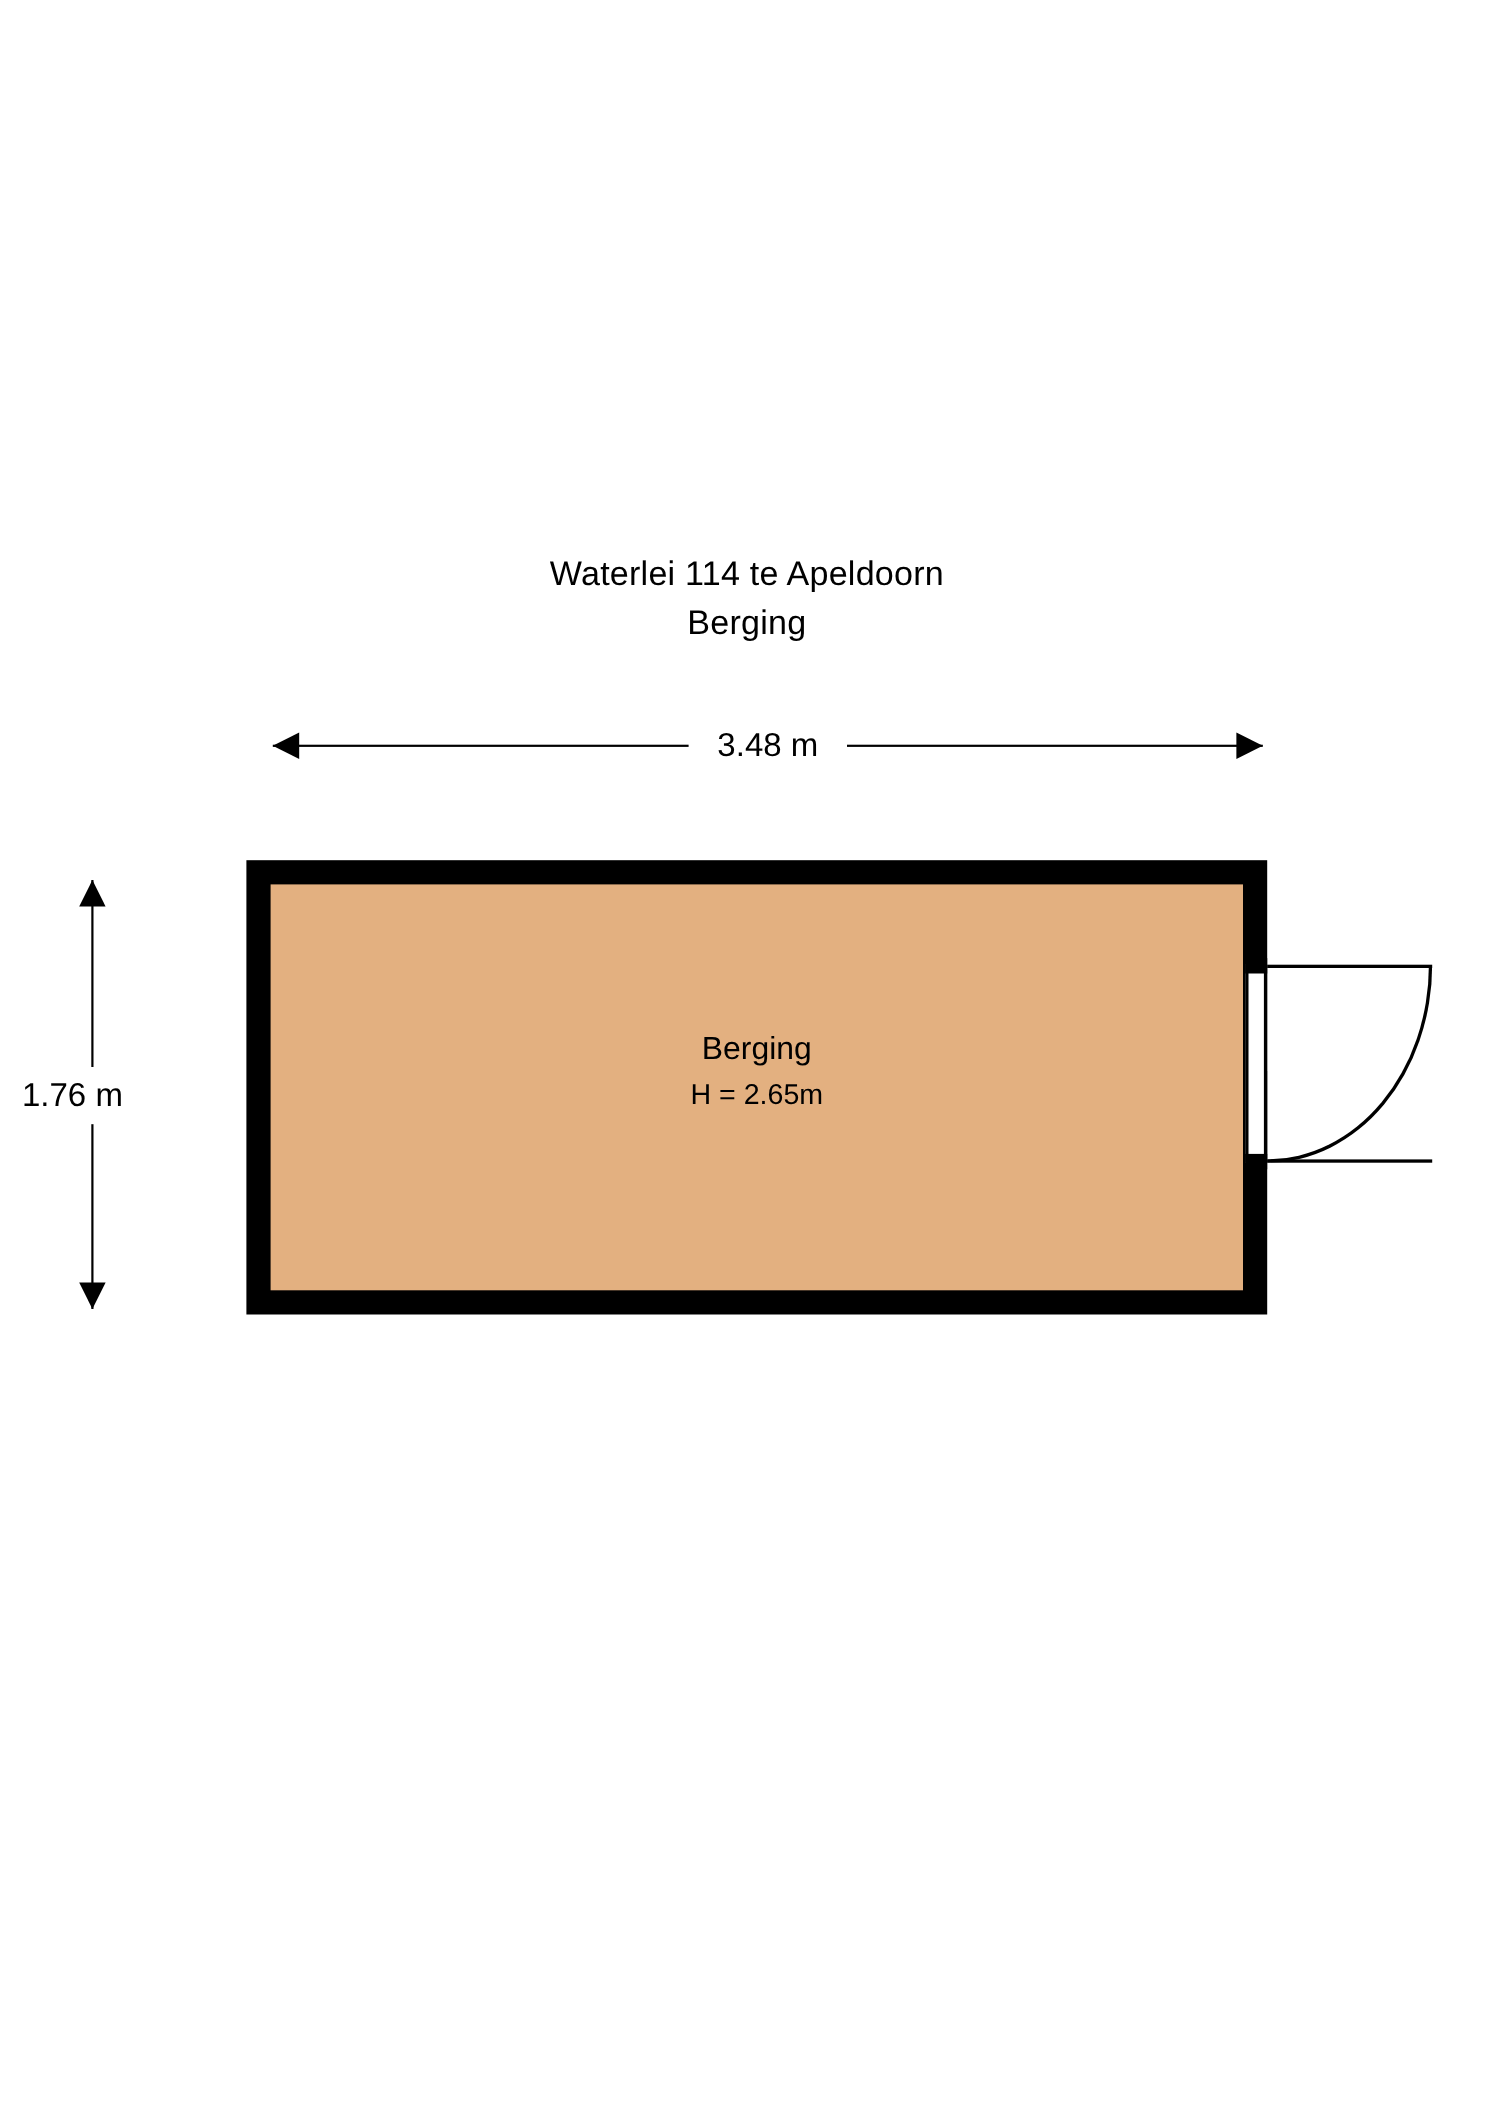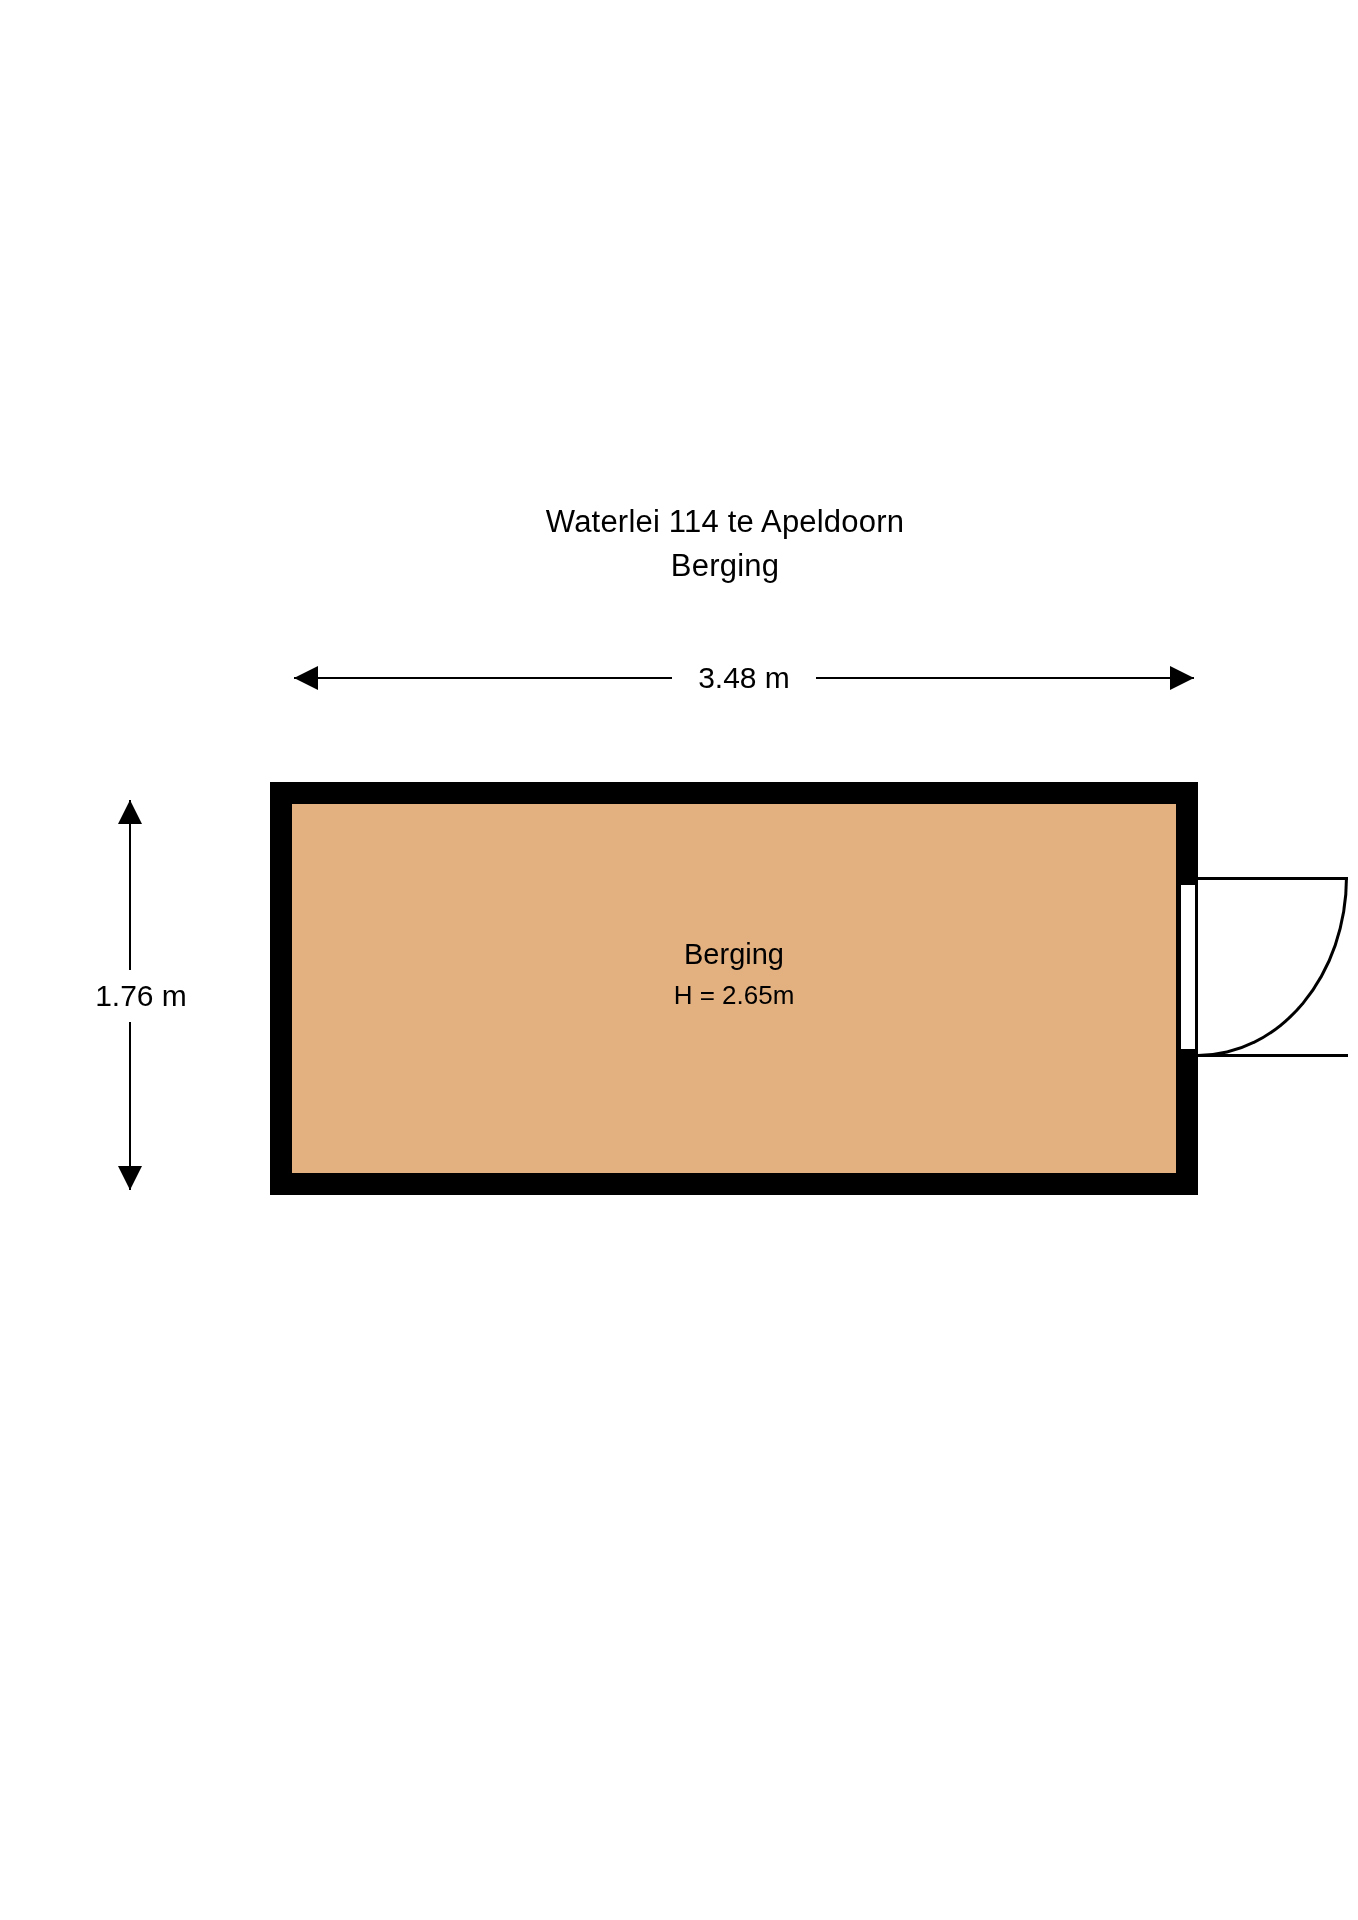--- a/index.html
+++ b/index.html
@@ -15,21 +15,20 @@
     color: #000000;
     overflow: hidden;
   }
 
   #floorplan-page {
     position: absolute;
     left: 0;
     top: 0;
     width: 1128px;
     height: 1920px;
-    margin-left: 46px;
   }
 
   
   .title-block {
     position: absolute;
     left: 0;
     top: 500px;
     width: 1358px;
     text-align: center;
   }
@@ -120,21 +119,21 @@
   }
   .arrow-down {
     bottom: 0;
     border-top: 24px solid #000;
   }
   .dim-left .label {
     position: absolute;
     left: 0;
     top: 170px;
     width: 150px;
-    text-align: center;
+    text-align: left;
     font-size: 30px;
     line-height: 40px;
     background: #ffffff;
     padding: 6px 0;
   }
 
   
   .plan {
     position: absolute;
     left: 224px;

